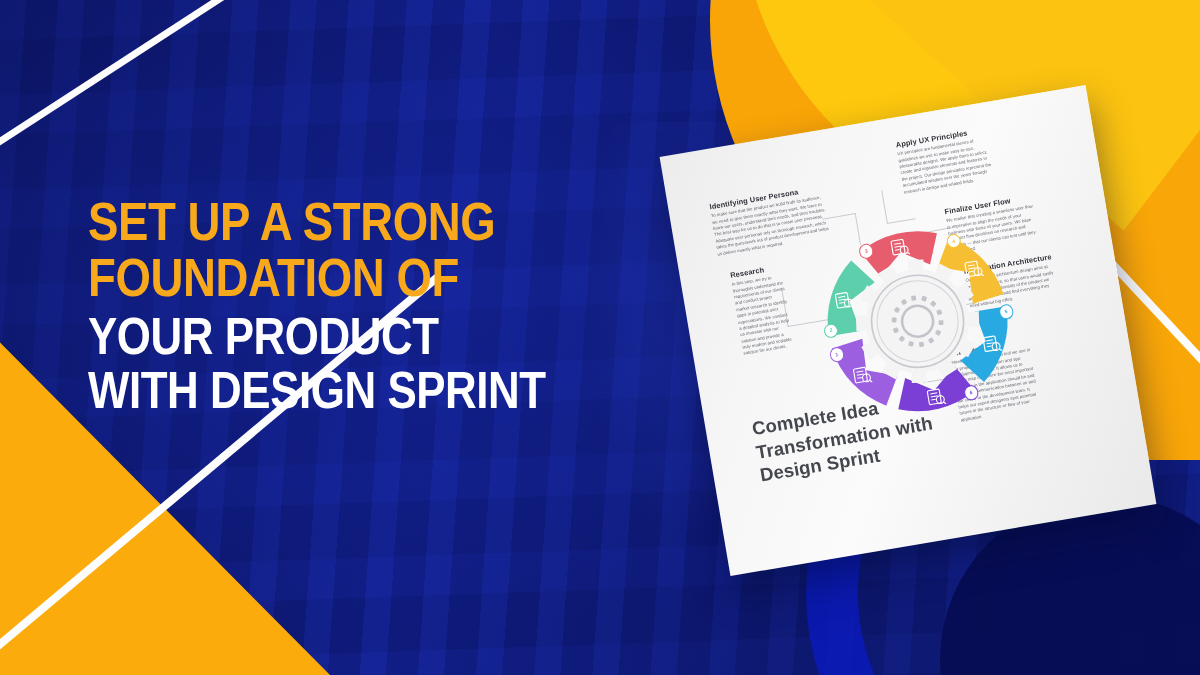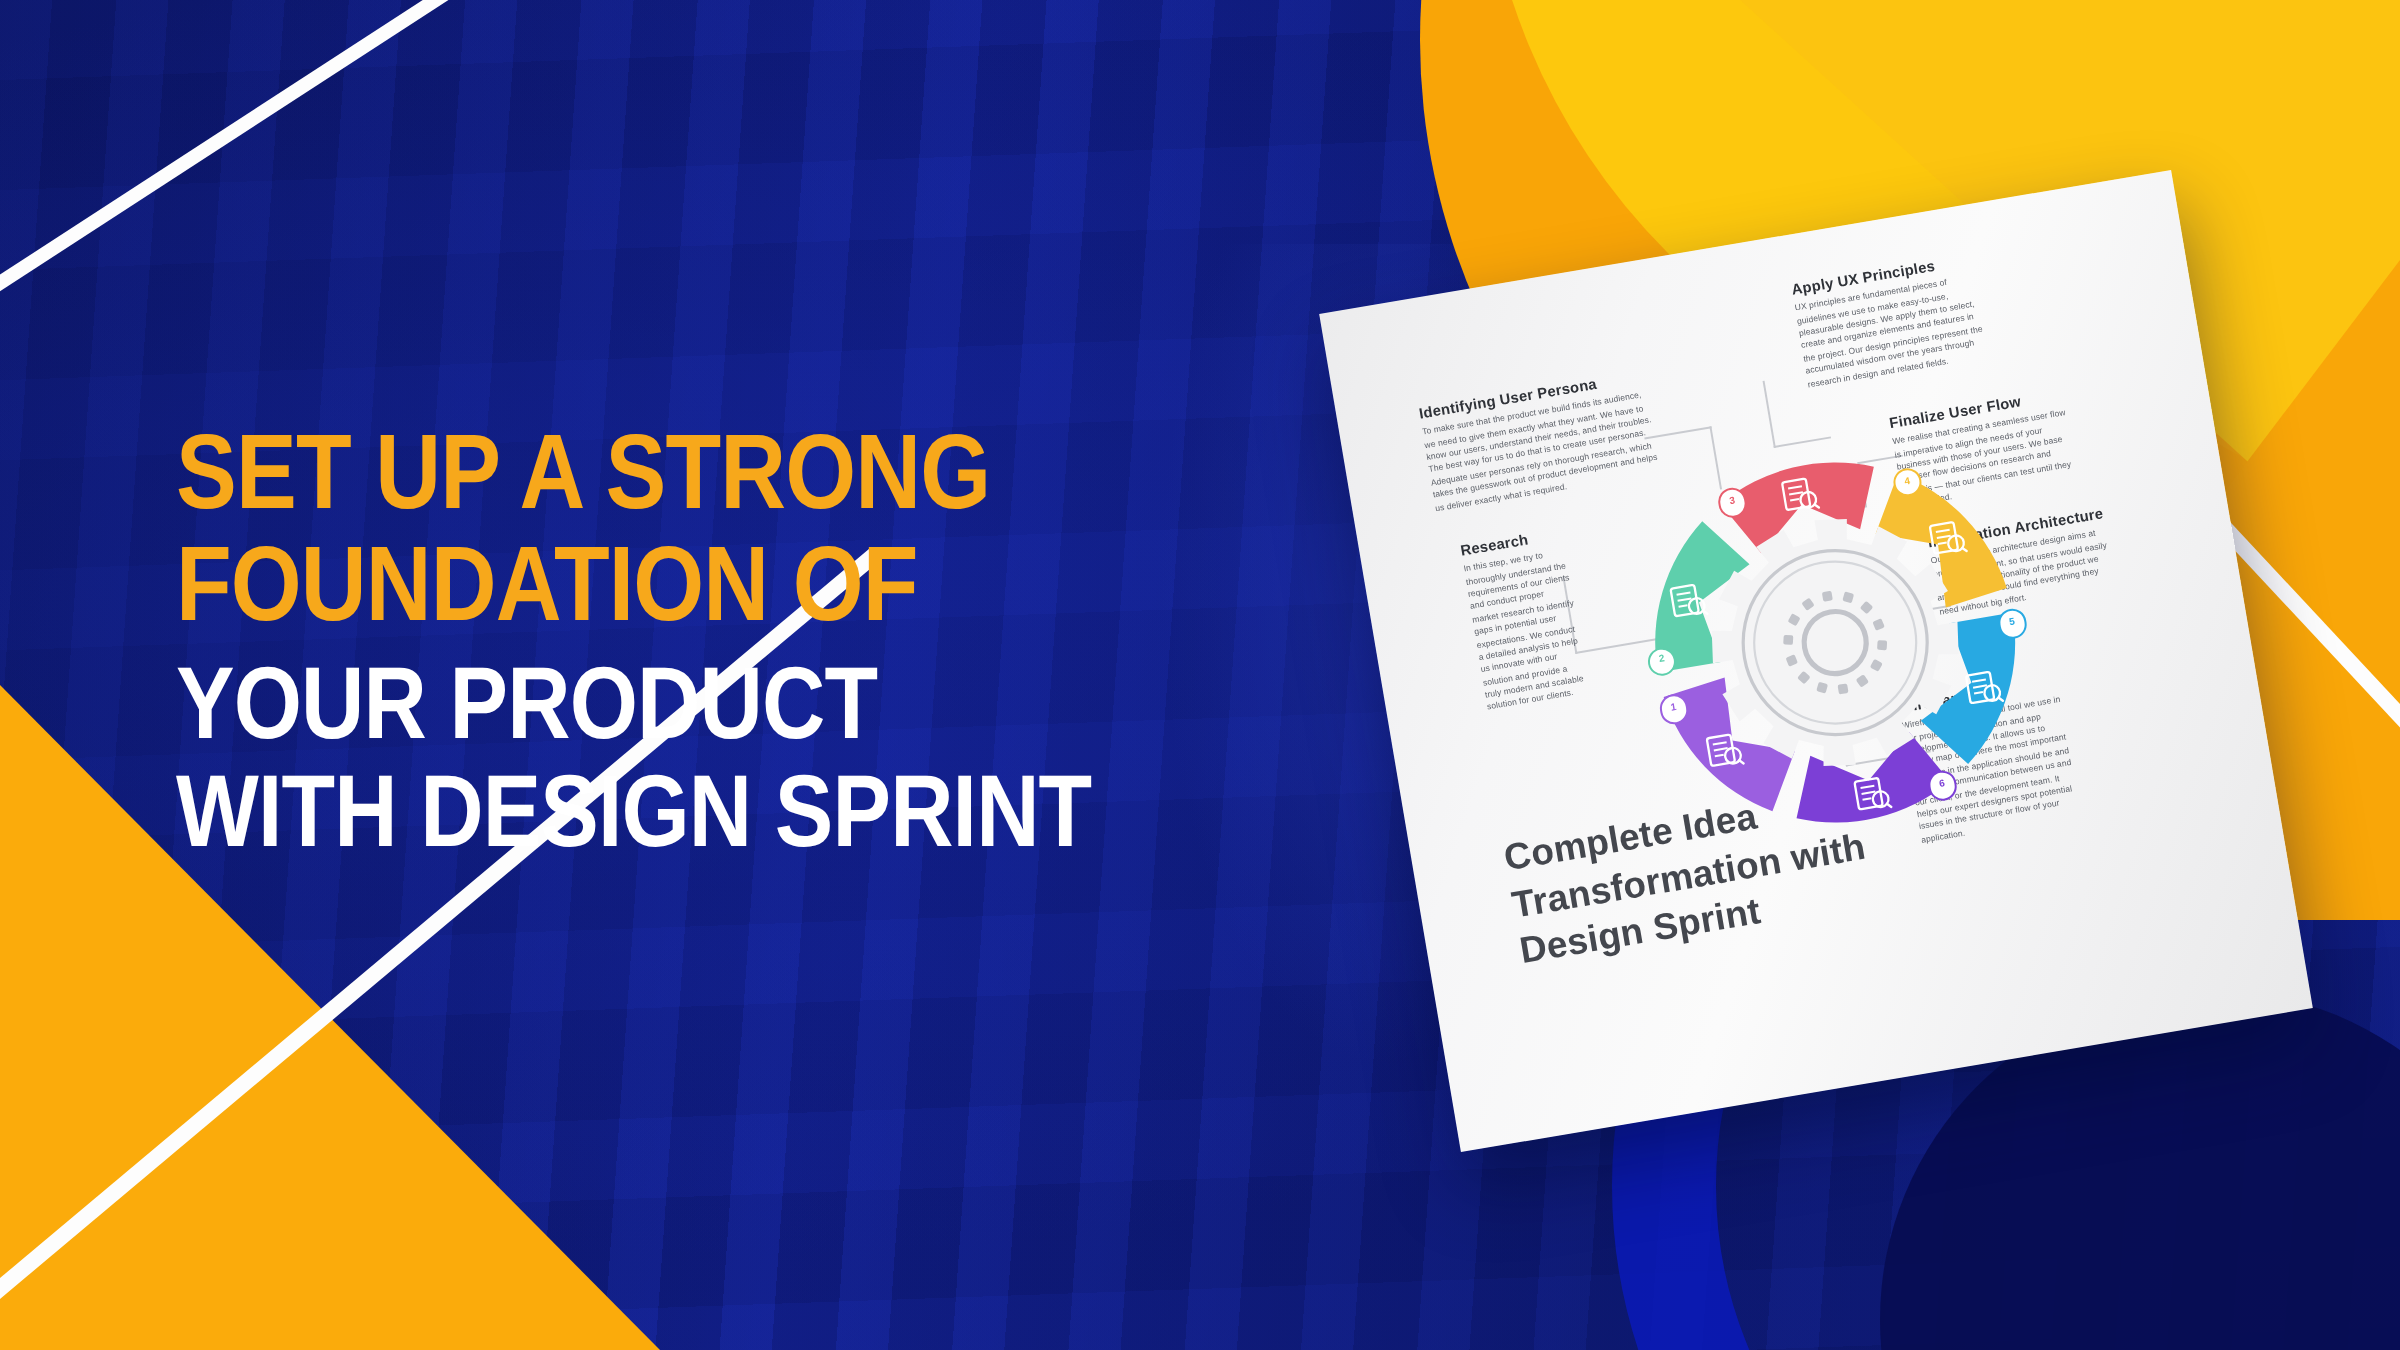--- a/index.html
+++ b/index.html
@@ -124,21 +124,21 @@
 
   
   .center-title{
     position:absolute;left:46px;top:272px;width:190px;
     font-size:18.5px;font-weight:bold;line-height:1.28;color:#44474e;
     letter-spacing:.1px;
   }
 
   
   #headline{
-    position:absolute;left:88px;top:212px;width:520px;
+    position:absolute;left:88px;top:197px;width:520px;
   }
   #headline .line{
     font-family:"Liberation Sans", sans-serif;
     font-weight:bold;
     font-size:53px;
     line-height:.96;
     letter-spacing:-.5px;
     transform:scaleX(.86);
     transform-origin:left center;
     white-space:nowrap;

